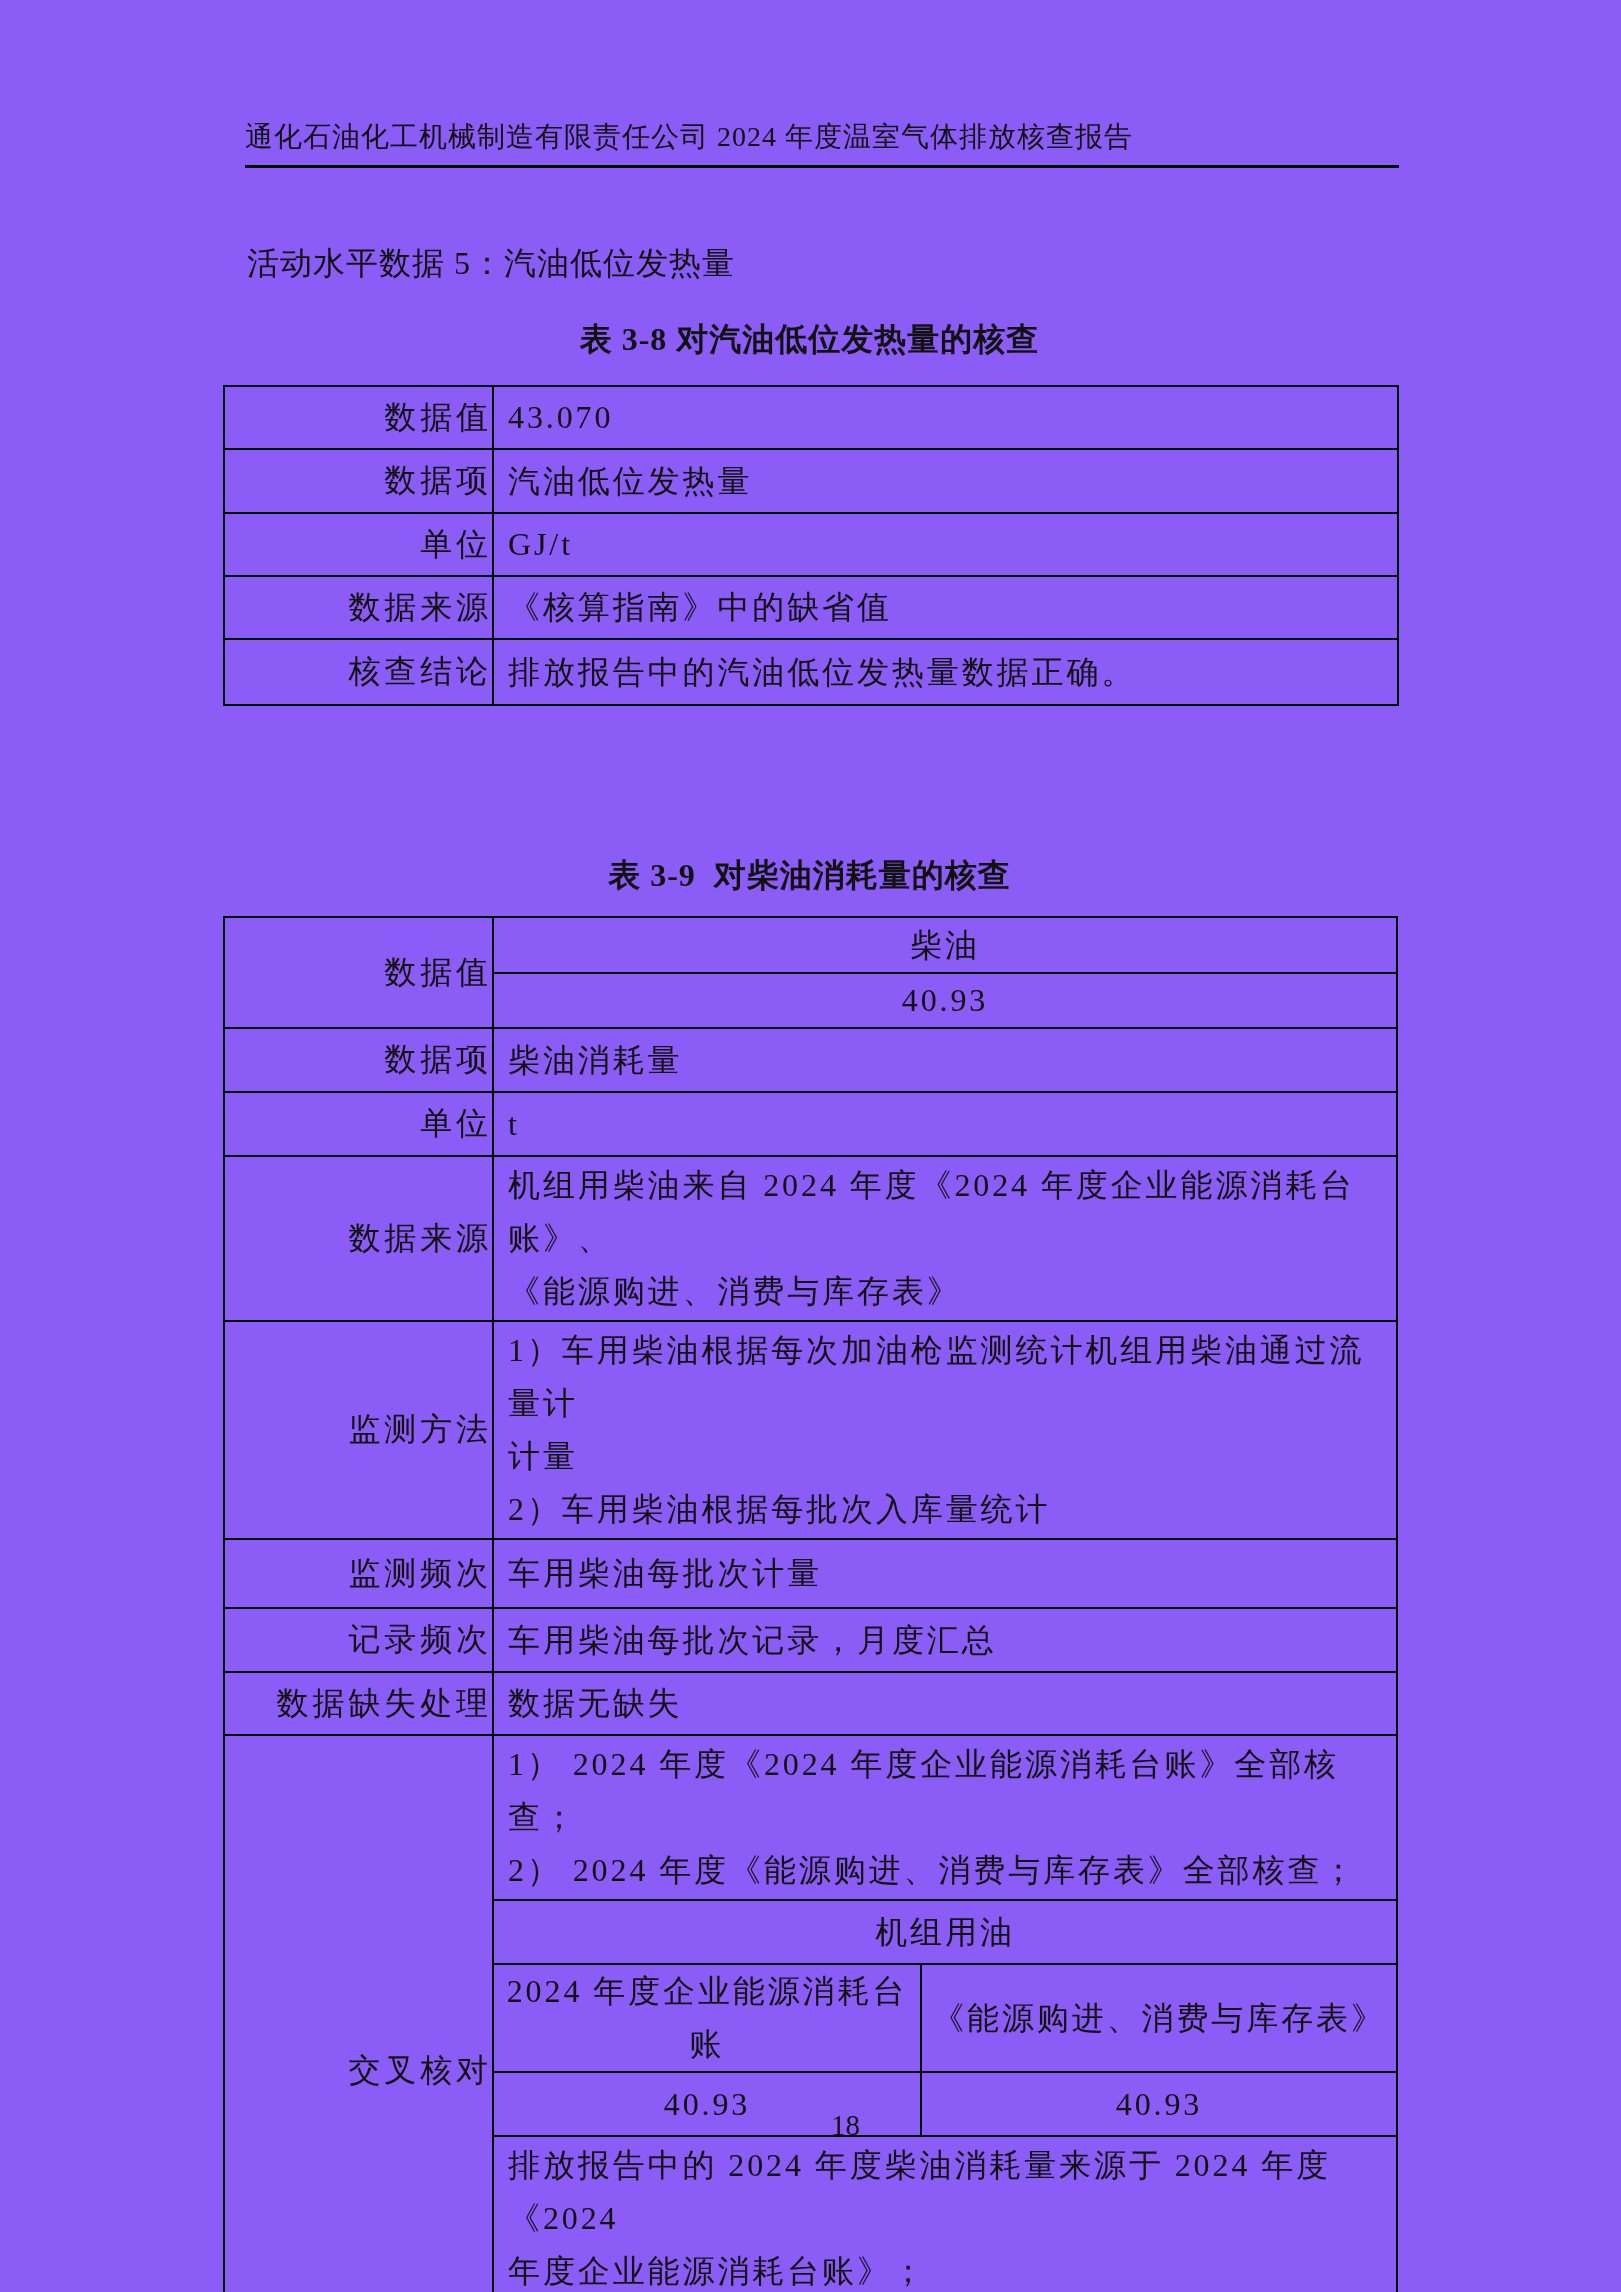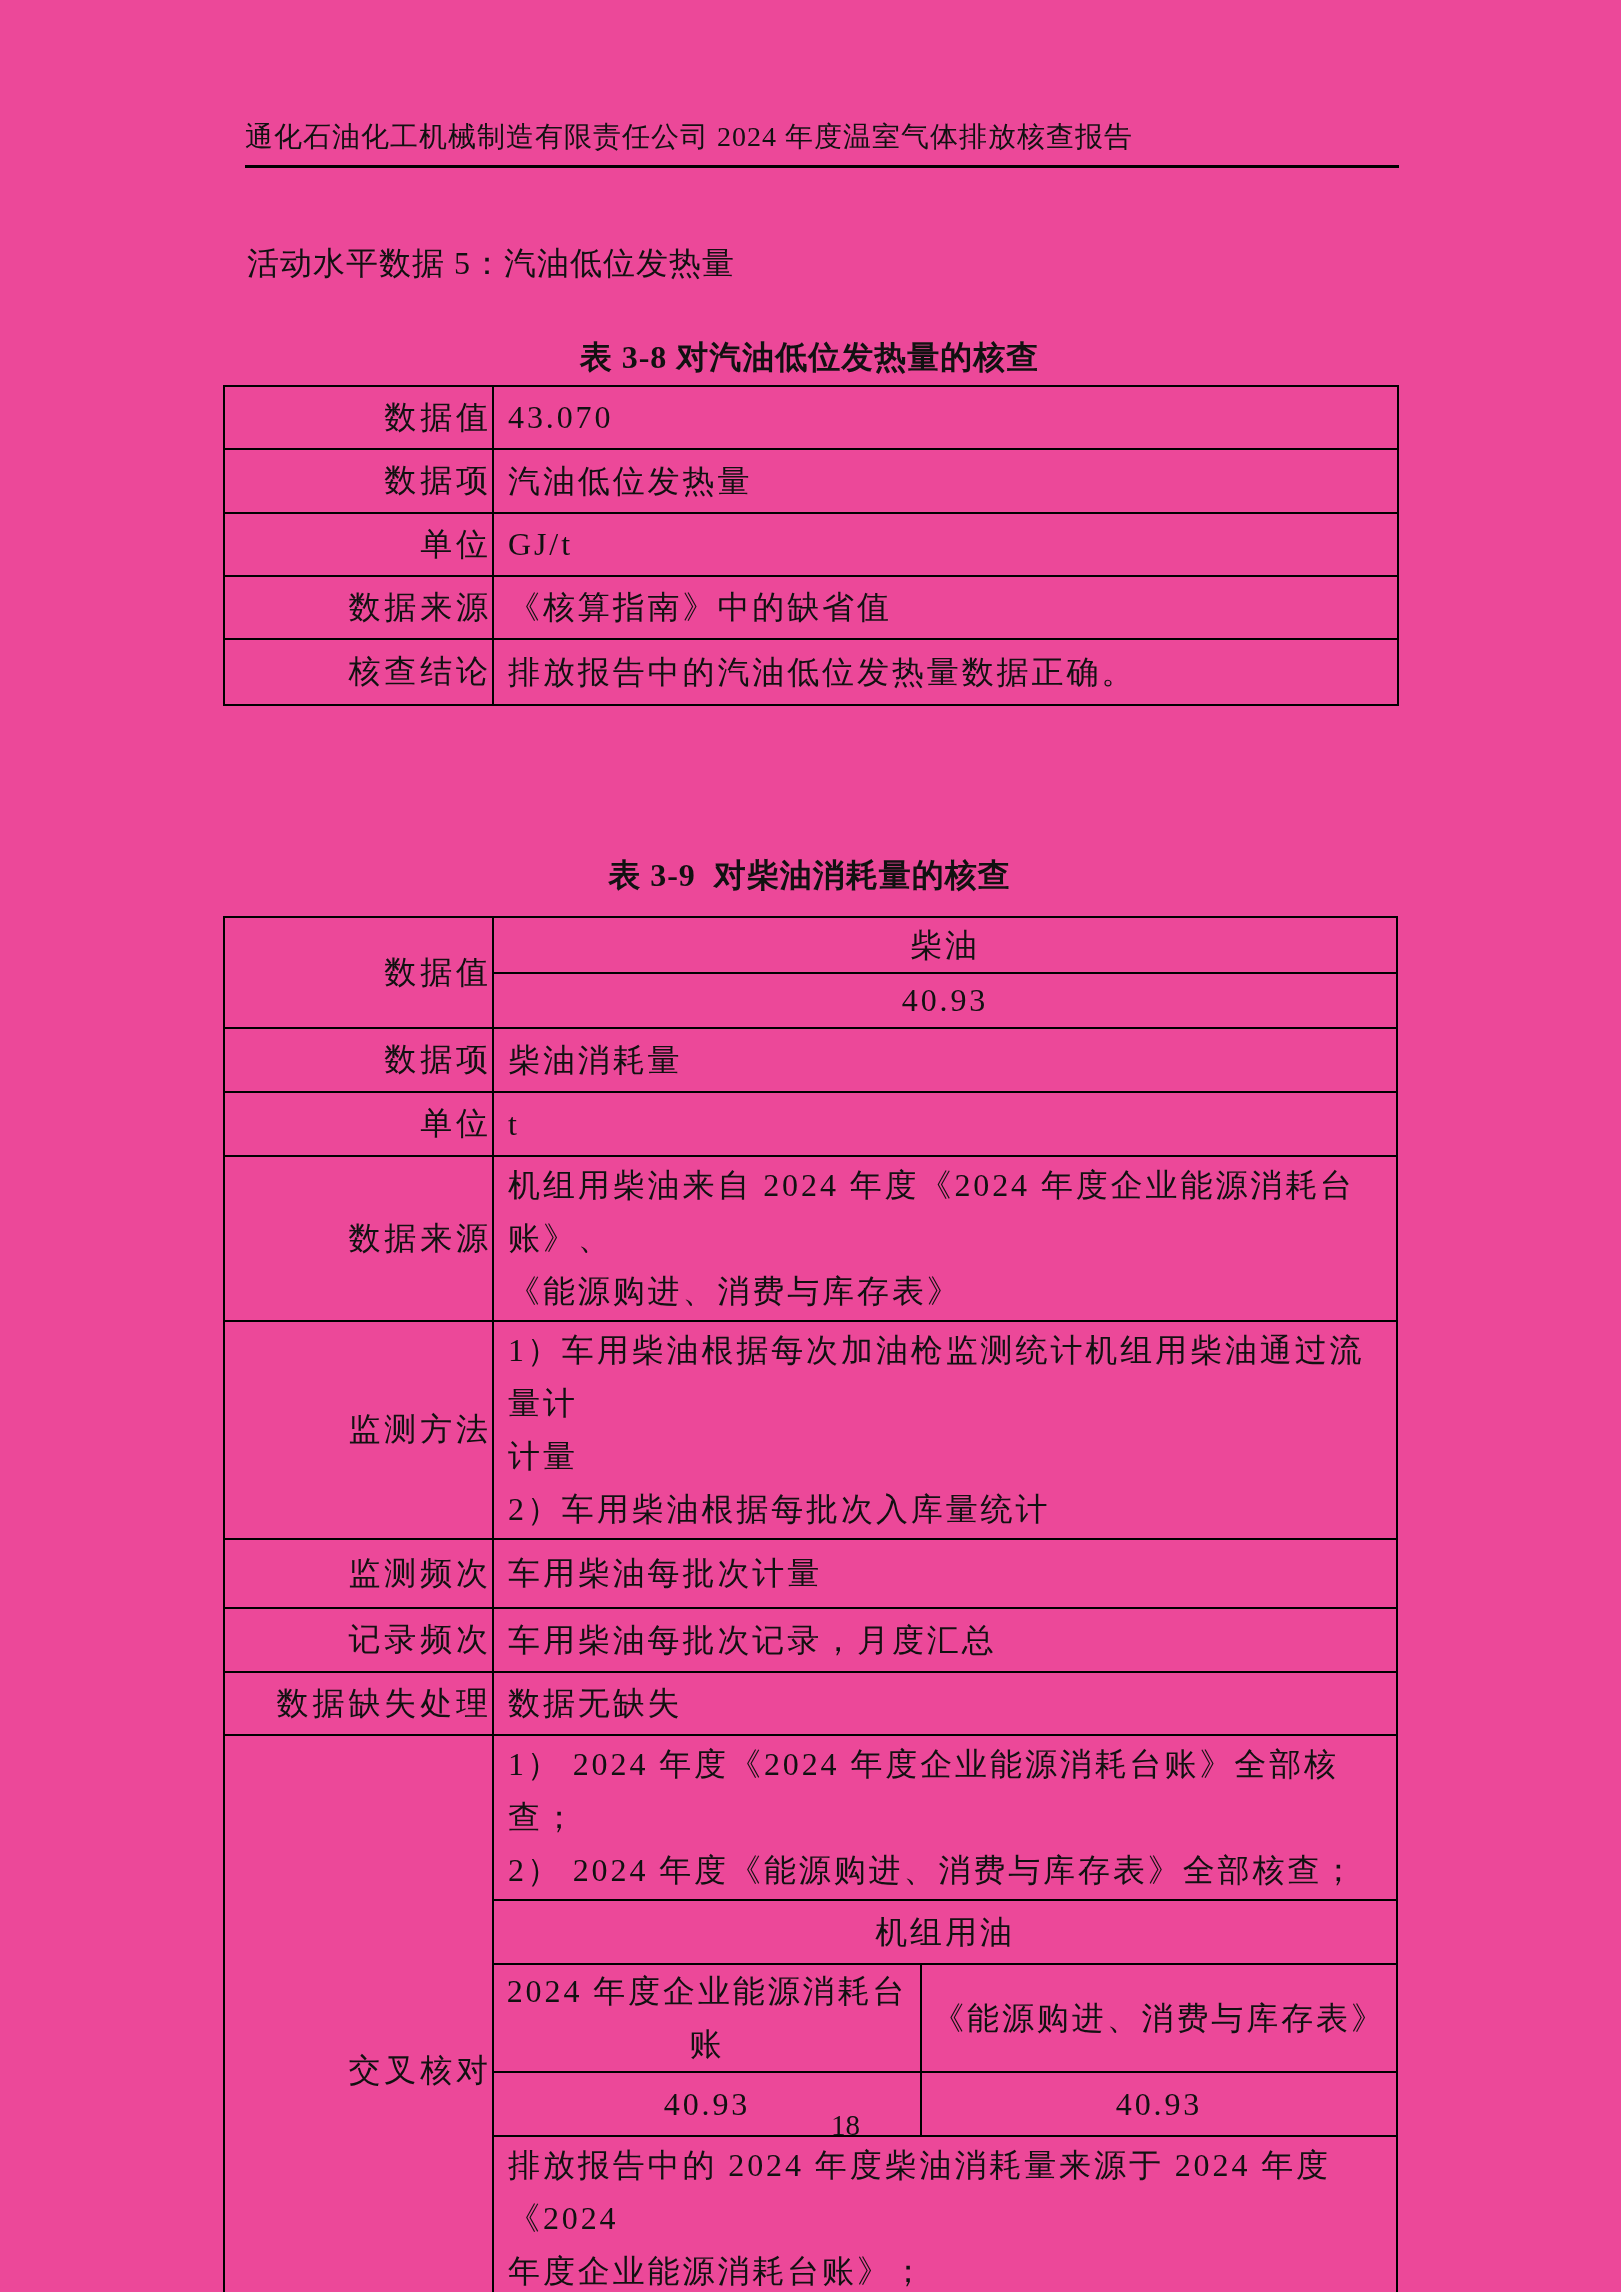--- a/index.html
+++ b/index.html
@@ -1,19 +1,19 @@
 <!DOCTYPE html>
 <html><head>
 <meta charset="utf-8">
 <style>
   html,body{margin:0;padding:0;background:#e8e8e8;}
   .page{
     position:relative;
     width:1621px;height:2293px;
-    background:#ec4899;
+    background:#8b5cf6;
     color:#111111;
     font-family:"Liberation Serif","DejaVu Serif",serif;
     overflow:hidden;
   }
   .doc-header{
     position:absolute;left:245px;top:118px;width:1154px;
     font-size:28px;letter-spacing:1px;
     padding-bottom:8.8px;
     border-bottom:3.9px solid #000;
     white-space:pre;
@@ -22,21 +22,21 @@
     position:absolute;left:247px;
     font-size:32px;font-weight:400;letter-spacing:1px;white-space:pre;margin-top:32px;
   }
   #heading5{top:210px;}
   #heading6{top:741px;}
   .tbl-title{
     position:absolute;left:223px;width:1173px;
     text-align:center;font-size:32px;font-weight:700;
     letter-spacing:1px;white-space:pre;
   }
-  #title38{top:336px;}
+  #title38{top:318px;}
   #title39{top:854px;}
   table.vtbl{
     position:absolute;left:223px;width:1173px;
     border-collapse:collapse;table-layout:fixed;
     font-size:32px;
     border:2.9px solid #000;
   }
   #table38{top:385px;}
   #table39{top:916px;}
   .vtbl td{

